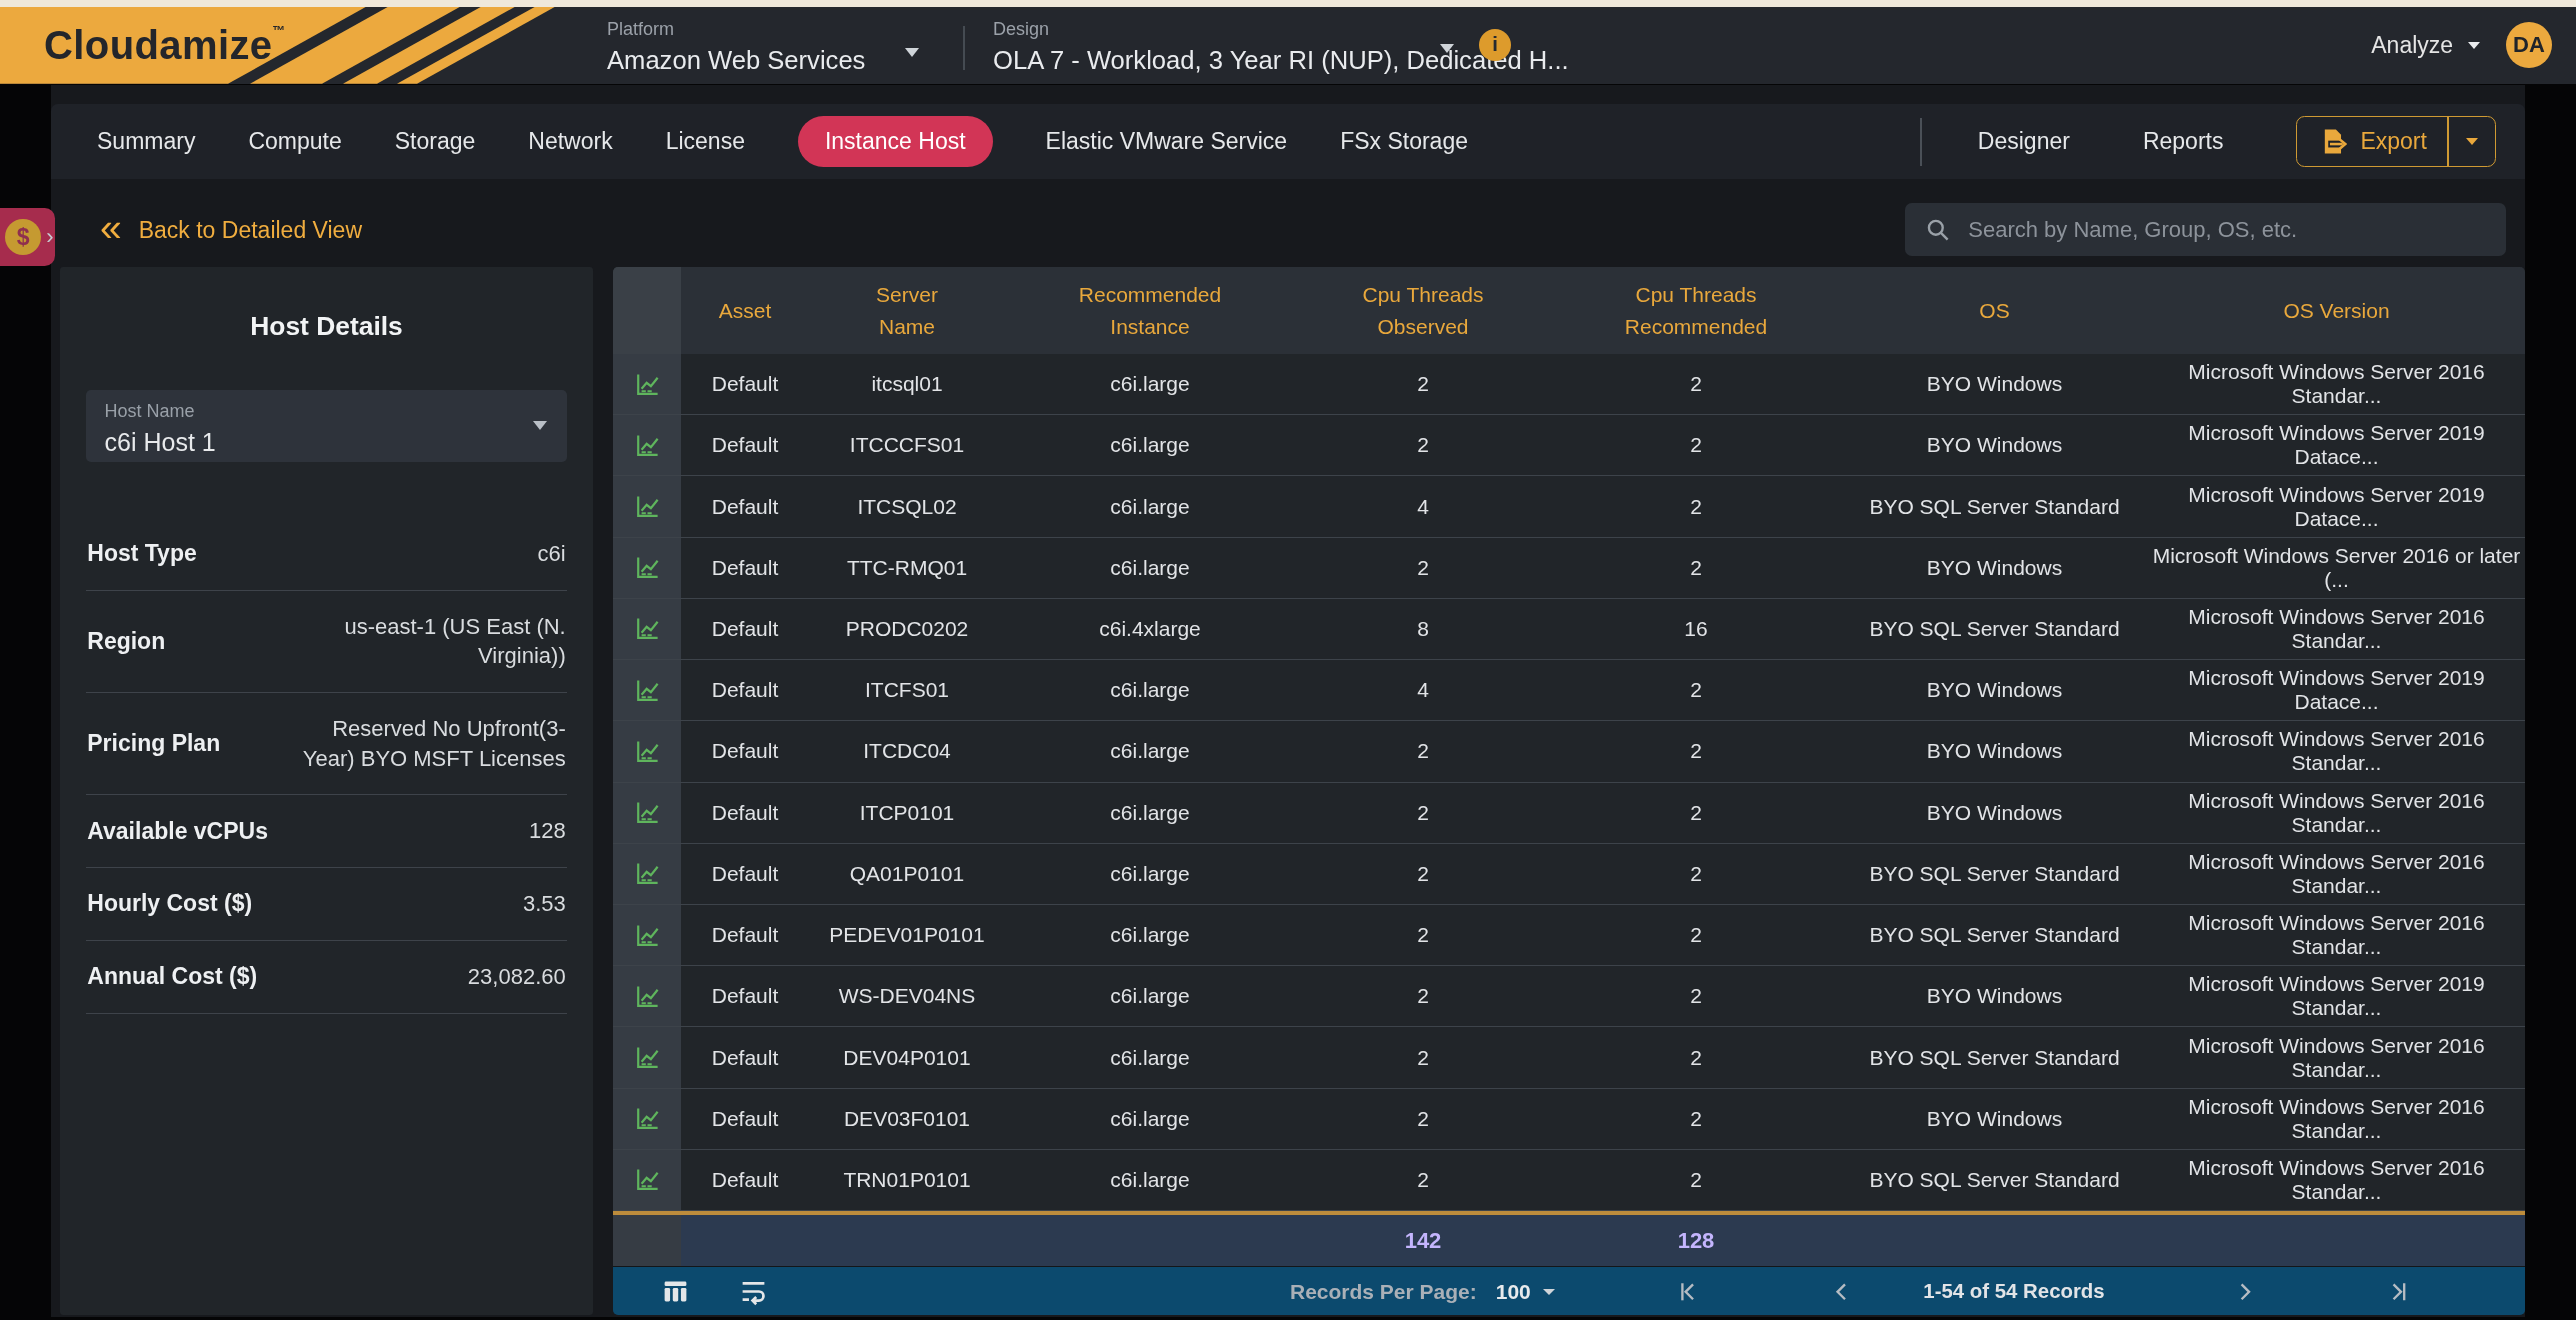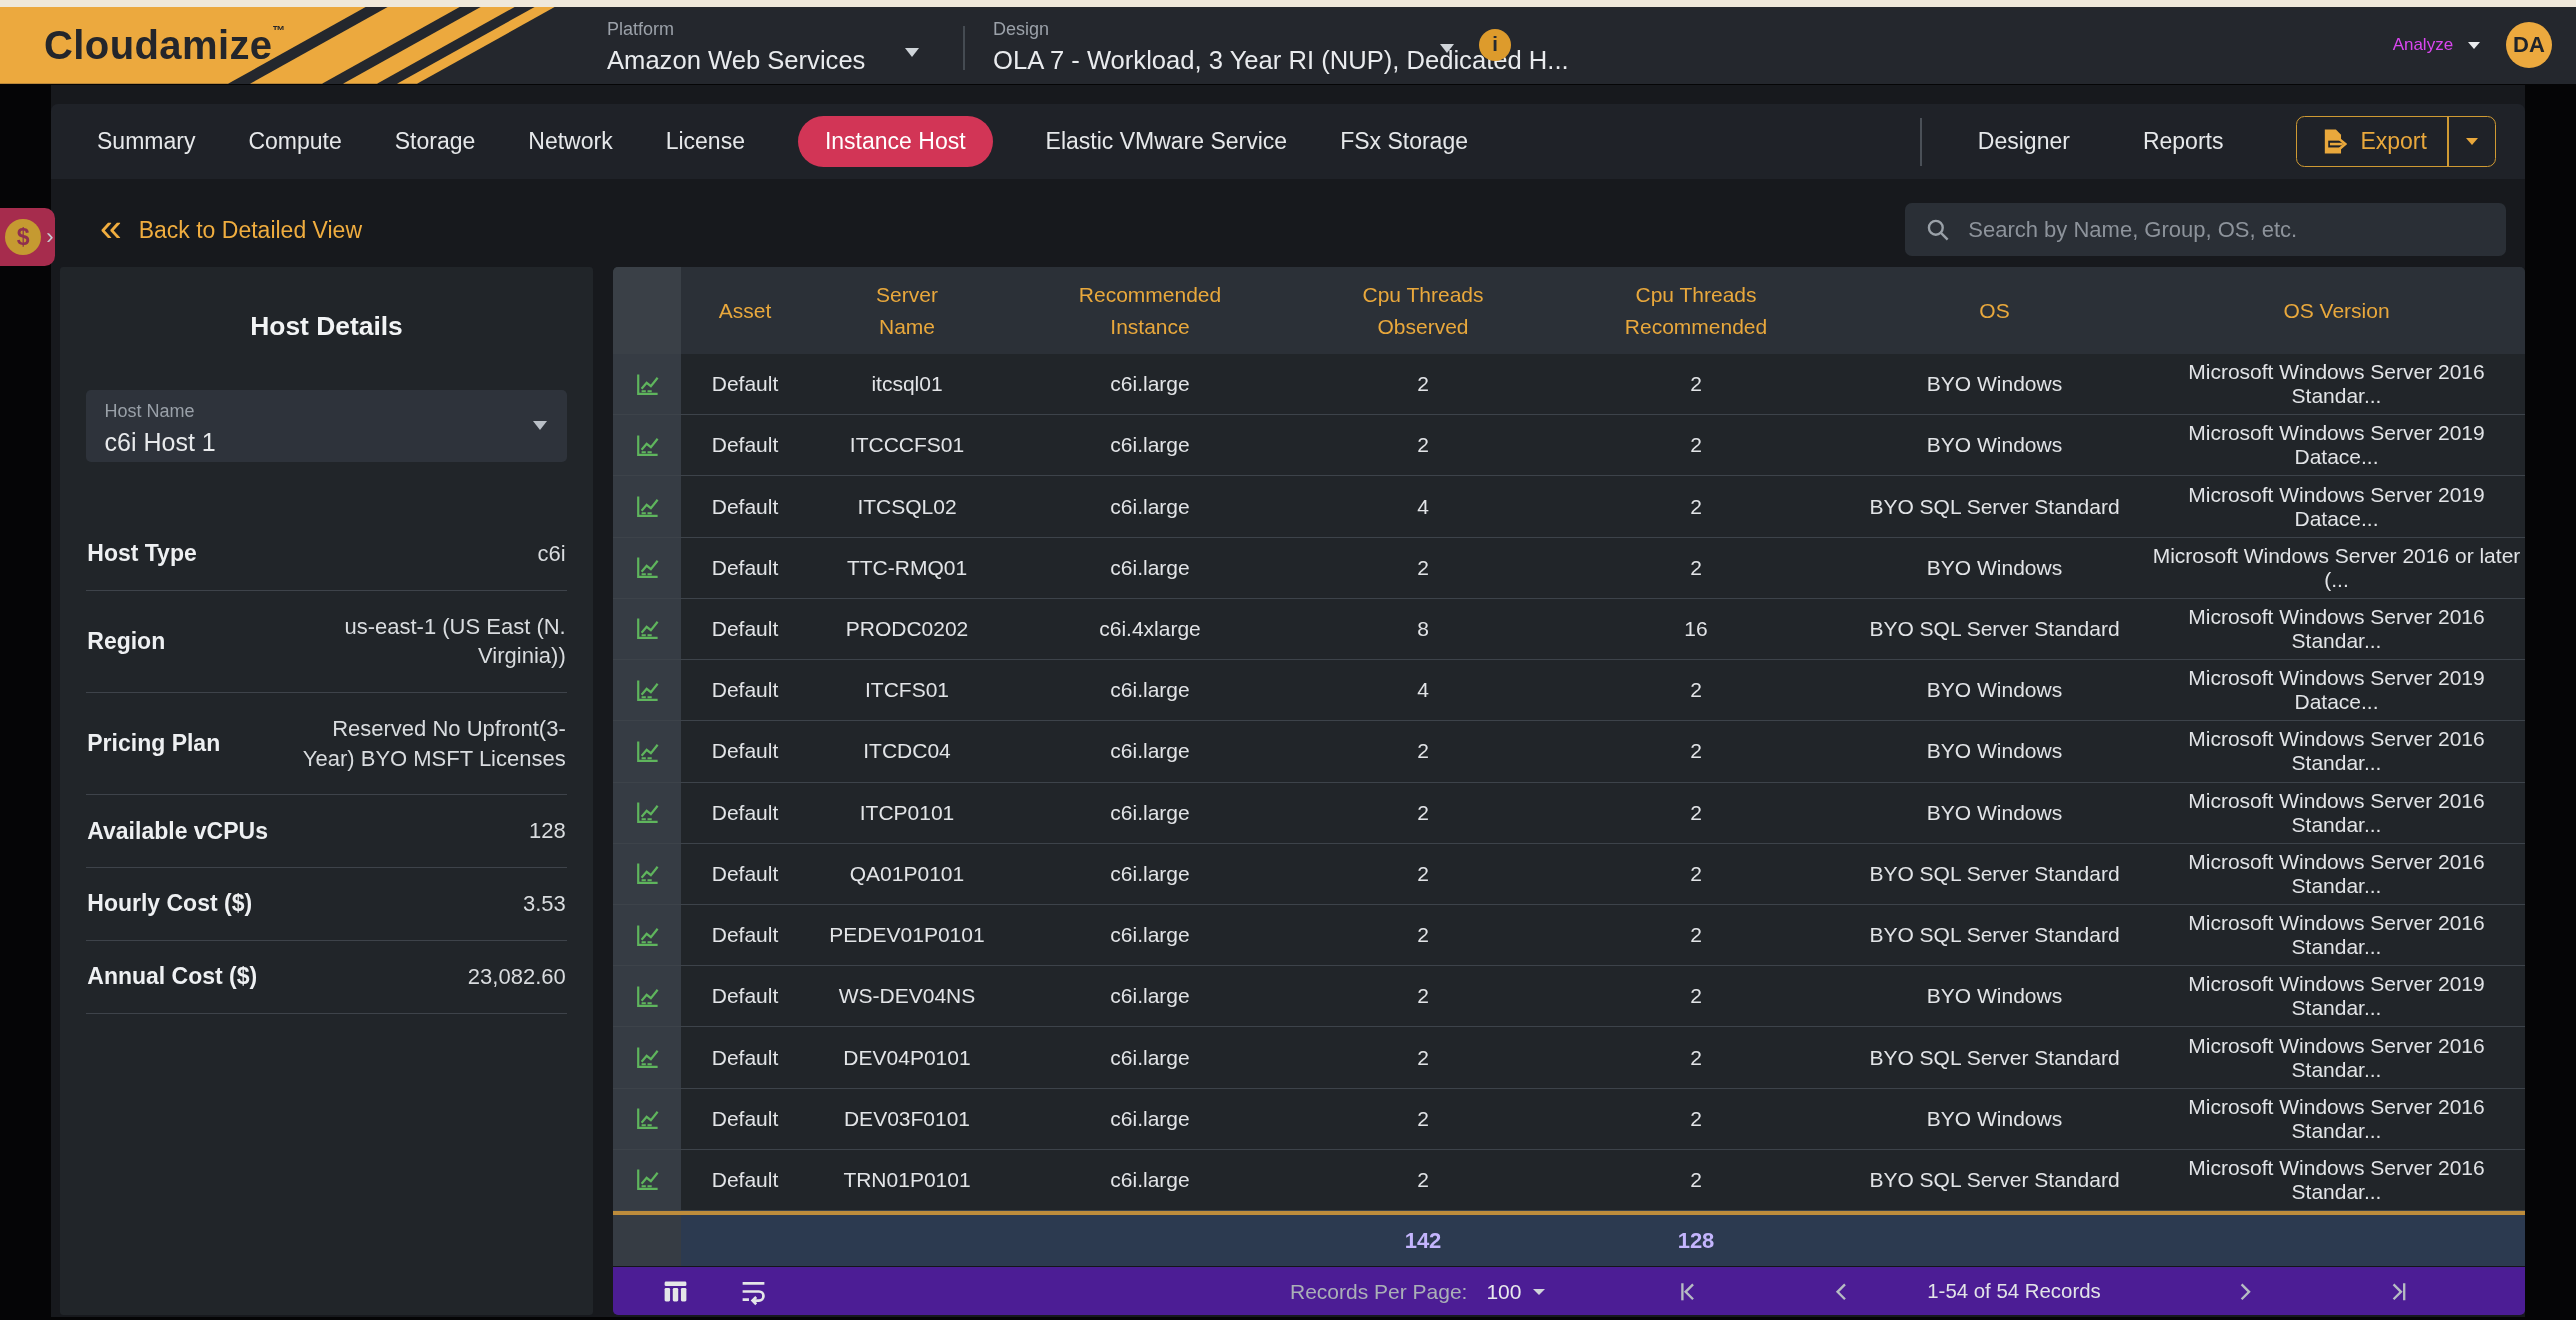--- a/index.html
+++ b/index.html
@@ -23,21 +23,21 @@
   .hdr-group{position:absolute;top:12px;cursor:pointer;}
   .hdr-label{font-size:18px;color:#9ba1a9;}
   .hdr-value{font-size:25.6px;color:#e9ebee;margin-top:6px;white-space:nowrap;}
   .tri{width:0;height:0;border-left:7.7px solid transparent;border-right:7.7px solid transparent;border-top:9.4px solid;}
   .tri.sm{border-left-width:6px;border-right-width:6px;border-top-width:7.7px;}
   .hdr-caret{position:absolute;color:#cfd4d9;}
   .vdiv{position:absolute;top:19px;width:1.7px;height:44px;background:#454b52;}
   .info-icon{position:absolute;left:1479px;top:22px;width:32px;height:32px;border-radius:50%;background:#dd9b2c;
              display:flex;align-items:center;justify-content:center;font-size:20.4px;font-weight:700;color:#262a30;}
   .hdr-right{position:absolute;right:24px;top:0;height:100%;display:flex;align-items:center;gap:25.6px;}
-  .analyze{display:flex;align-items:center;gap:15.3px;font-size:17px;color:#d946ef;cursor:pointer;}
+  .analyze{display:flex;align-items:center;gap:15.3px;font-size:23px;color:#e5e5e5;cursor:pointer;}
   .analyze .tri{color:#e9ebee;}
   .avatar{width:46px;height:46px;border-radius:50%;background:#eca93e;display:flex;align-items:center;
           justify-content:center;font-size:22px;font-weight:700;color:#20242a;}
 
   
   .nav-panel{position:absolute;left:51px;top:104px;width:2474px;height:75px;background:#1f2228;border-radius:6.8px 6.8px 0 0;}
   .tabs{position:absolute;left:46px;top:0;height:100%;display:flex;align-items:center;gap:53px;}
   .tab{font-size:23px;color:#e6e8ea;cursor:pointer;white-space:nowrap;}
   .tab-active{background:#d23556;color:#fff;padding:12px 27px;border-radius:851px;}
   .nav-right{position:absolute;right:29px;top:0;height:100%;display:flex;align-items:center;}
@@ -88,21 +88,21 @@
         overflow:hidden;}
   .t-header{height:87px;background:#2b3037;}
   .t-header .hcell{color:#e9a83c;white-space:pre-line;line-height:1.5;cursor:pointer;}
   .head-icon{background:#3a4047;}
   .t-body{height:857px;display:flex;flex-direction:column;}
   .brow{flex:1 1 0;border-bottom:0.9px solid #3d434a;box-sizing:border-box;cursor:pointer;}
   .icon-col{background:#363c44;}
   .chart-svg{width:27px;height:27px;}
   .t-total{height:55px;background:#2c3a50;border-top:4.3px solid #bd8c3c;box-sizing:border-box;}
   .t-total .total-num{font-weight:700;font-size:22px;color:#c4b5fd;}
-  .t-footer{position:relative;height:49px;background:#4c1d95;border-top:0.9px solid #141619;}
+  .t-footer{position:relative;height:49px;background:#0c4a6e;border-top:0.9px solid #141619;font-weight:bold;}
   .f-icons{position:absolute;left:48px;top:0;height:100%;display:flex;align-items:center;gap:49px;}
   .f-icons svg{width:29px;height:29px;cursor:pointer;}
   .rpp{position:absolute;left:677px;top:0;height:100%;display:flex;align-items:center;gap:19px;}
   .rpp-label{font-size:21px;color:#aab0b7;}
   .rpp-value{font-size:21px;color:#e8eaec;display:flex;align-items:center;gap:12px;cursor:pointer;}
   .rpp-value .tri{color:#cfd4d9;border-left-width:6px;border-right-width:6px;border-top-width:6.8px;}
   .pg{position:absolute;top:0;height:100%;display:flex;align-items:center;color:#b6bcc3;cursor:pointer;}
   .pg svg{width:25.6px;height:25.6px;}
   .pg-text{position:absolute;left:1252px;top:0;height:100%;width:298px;display:flex;align-items:center;
            justify-content:center;font-size:20.4px;color:#e2e4e7;}

